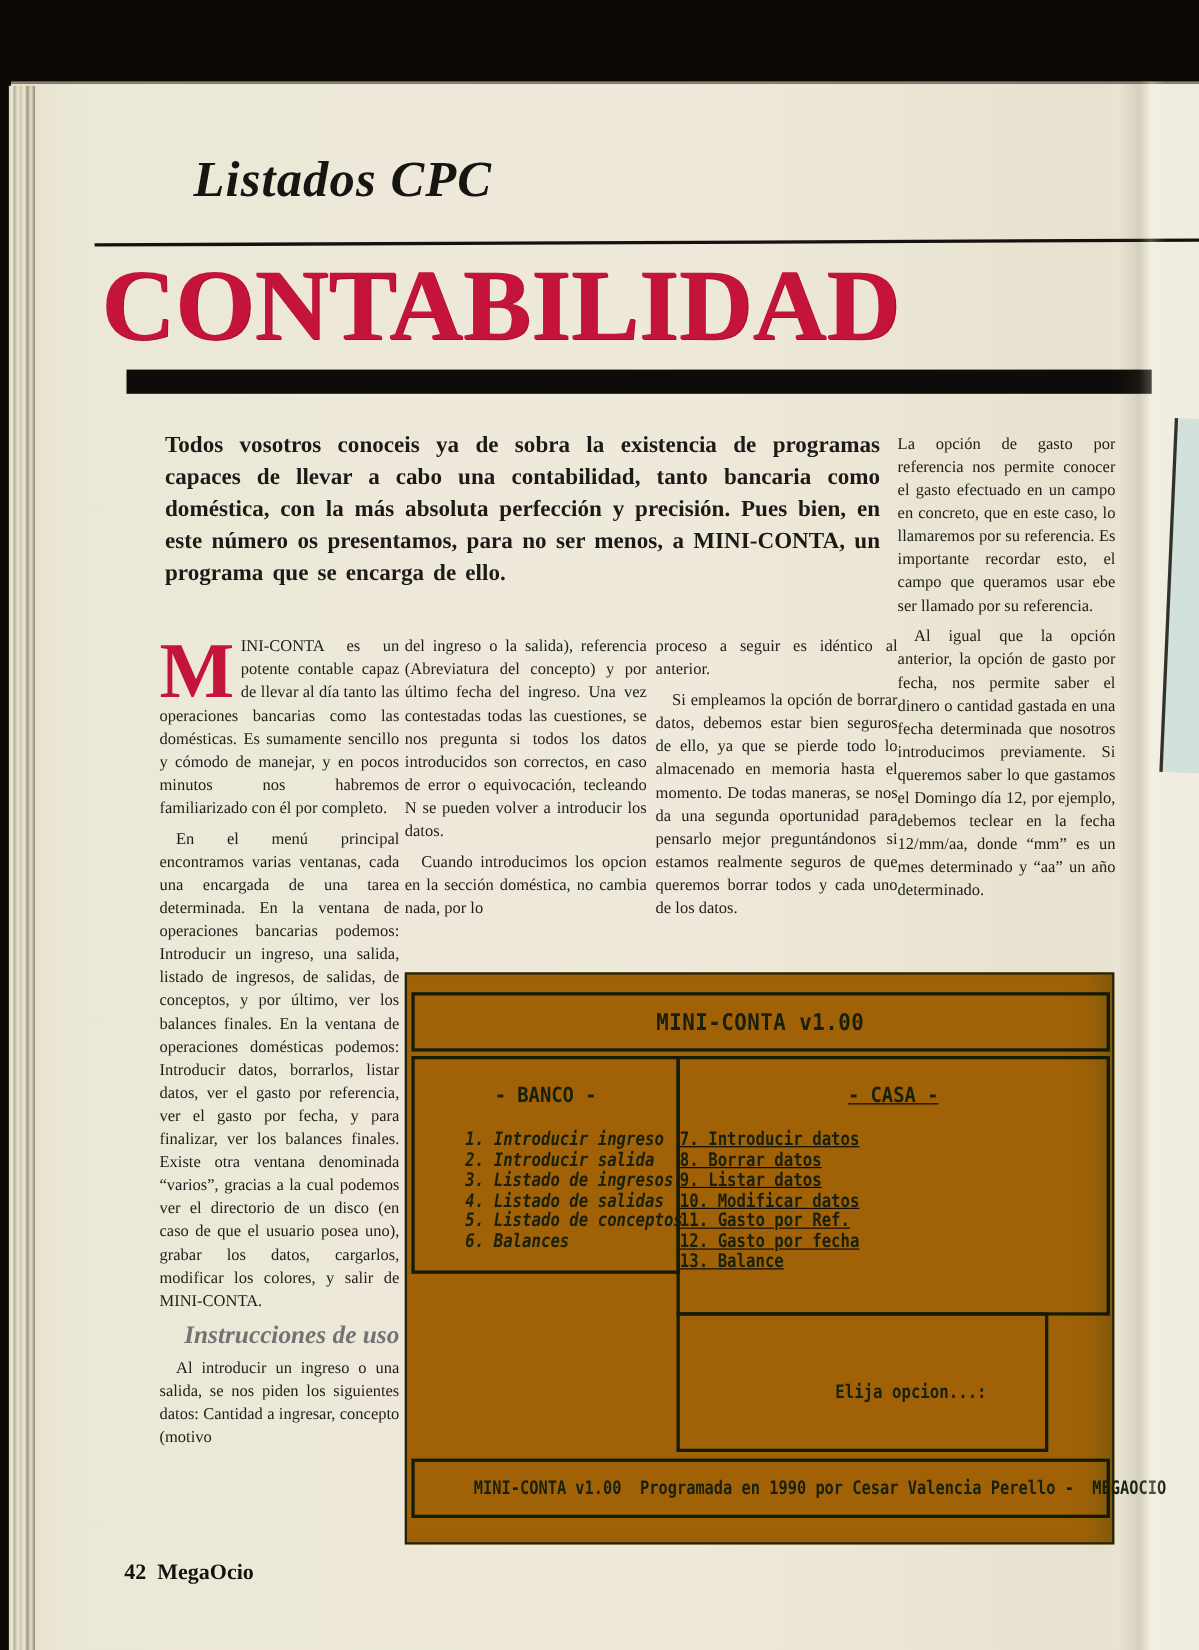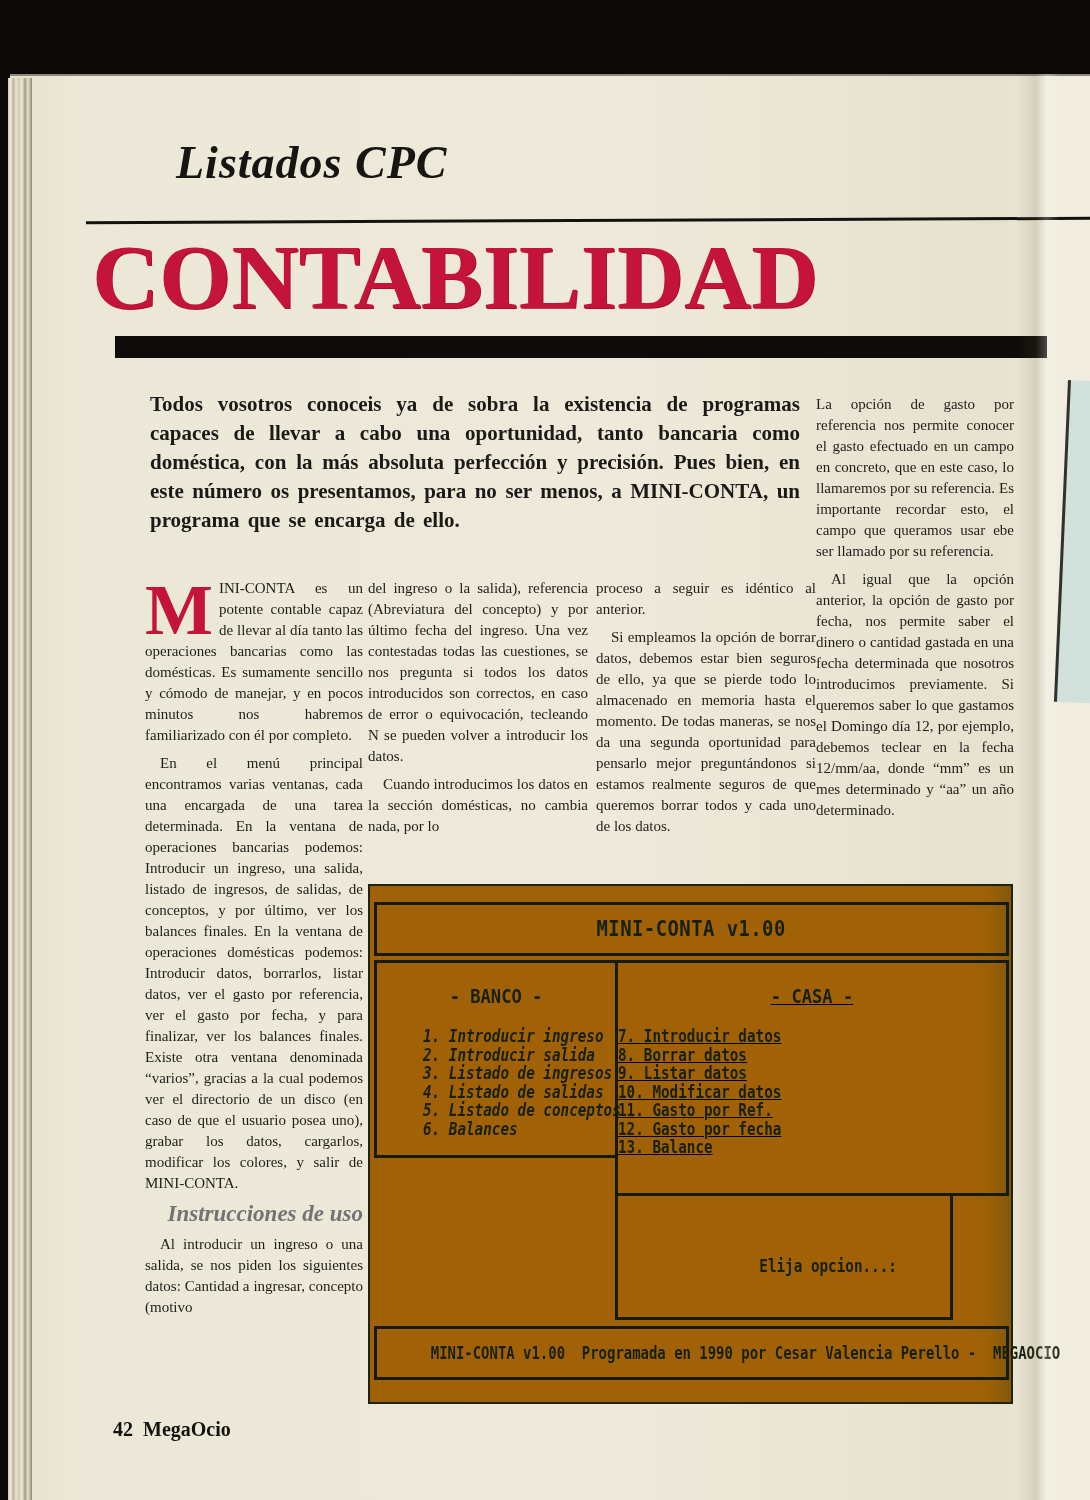--- a/index.html
+++ b/index.html
@@ -106,32 +106,32 @@
 <body>
 
 <div class="page"></div>
 <div class="edge-stack"></div>
 
 <div class="section-label">Listados CPC</div>
 <div class="title-rule"></div>
 <div class="big-title">CONTABILIDAD</div>
 <div class="title-underline-bar"></div>
 
-<div class="intro">Todos vosotros conoceis ya de sobra la existencia de programas capaces de llevar a cabo una oportunidad, tanto bancaria como doméstica, con la más absoluta perfección y precisión. Pues bien, en este número os presentamos, para no ser menos, a MINI-CONTA, un programa que se encarga de ello.</div>
+<div class="intro">Todos vosotros conoceis ya de sobra la existencia de programas capaces de llevar a cabo una contabilidad, tanto bancaria como doméstica, con la más absoluta perfección y precisión. Pues bien, en este número os presentamos, para no ser menos, a MINI-CONTA, un programa que se encarga de ello.</div>
 
 <div class="col col-1">
   <p><span class="dropcap">M</span><span>INI-CONTA es un potente contable capaz de llevar al día tanto las operaciones bancarias como las domésticas. Es sumamente sencillo y cómodo de manejar, y en pocos minutos nos habremos familiarizado con él por completo.</span></p>
   <p>En el menú principal encontramos varias ventanas, cada una encargada de una tarea determinada. En la ventana de operaciones bancarias podemos: Introducir un ingreso, una salida, listado de ingresos, de salidas, de conceptos, y por último, ver los balances finales. En la ventana de operaciones domésticas podemos: Introducir datos, borrarlos, listar datos, ver el gasto por referencia, ver el gasto por fecha, y para finalizar, ver los balances finales. Existe otra ventana denominada “varios”, gracias a la cual podemos ver el directorio de un disco (en caso de que el usuario posea uno), grabar los datos, cargarlos, modificar los colores, y salir de MINI-CONTA.</p>
   <p class="instr-heading">Instrucciones de uso</p>
   <p>Al introducir un ingreso o una salida, se nos piden los siguientes datos: Cantidad a ingresar, concepto (motivo</p>
 </div>
 
 <div class="col col-2">
   <p>del ingreso o la salida), referencia (Abreviatura del concepto) y por último fecha del ingreso. Una vez contestadas todas las cuestiones, se nos pregunta si todos los datos introducidos son correctos, en caso de error o equivocación, tecleando N se pueden volver a introducir los datos.</p>
-  <p>Cuando introducimos los datos en la sección domésticas, no cambia nada, por lo</p>
+  <p>Cuando introducimos los opcion en la sección doméstica, no cambia nada, por lo</p>
 </div>
 
 <div class="col col-3">
   <p>proceso a seguir es idéntico al anterior.</p>
   <p>Si empleamos la opción de borrar datos, debemos estar bien seguros de ello, ya que se pierde todo lo almacenado en memoria hasta el momento. De todas maneras, se nos da una segunda oportunidad para pensarlo mejor preguntándonos si estamos realmente seguros de que queremos borrar todos y cada uno de los datos.</p>
 </div>
 
 <div class="col col-4">
   <p>La opción de gasto por referencia nos permite conocer el gasto efectuado en un campo en concreto, que en este caso, lo llamaremos por su referencia. Es importante recordar esto, el campo que queramos usar ebe ser llamado por su referencia.</p>
   <p>Al igual que la opción anterior, la opción de gasto por fecha, nos permite saber el dinero o cantidad gastada en una fecha determinada que nosotros introducimos previamente. Si queremos saber lo que gastamos el Domingo día 12, por ejemplo, debemos teclear en la fecha 12/mm/aa, donde “mm” es un mes determinado y “aa” un año determinado.</p>

